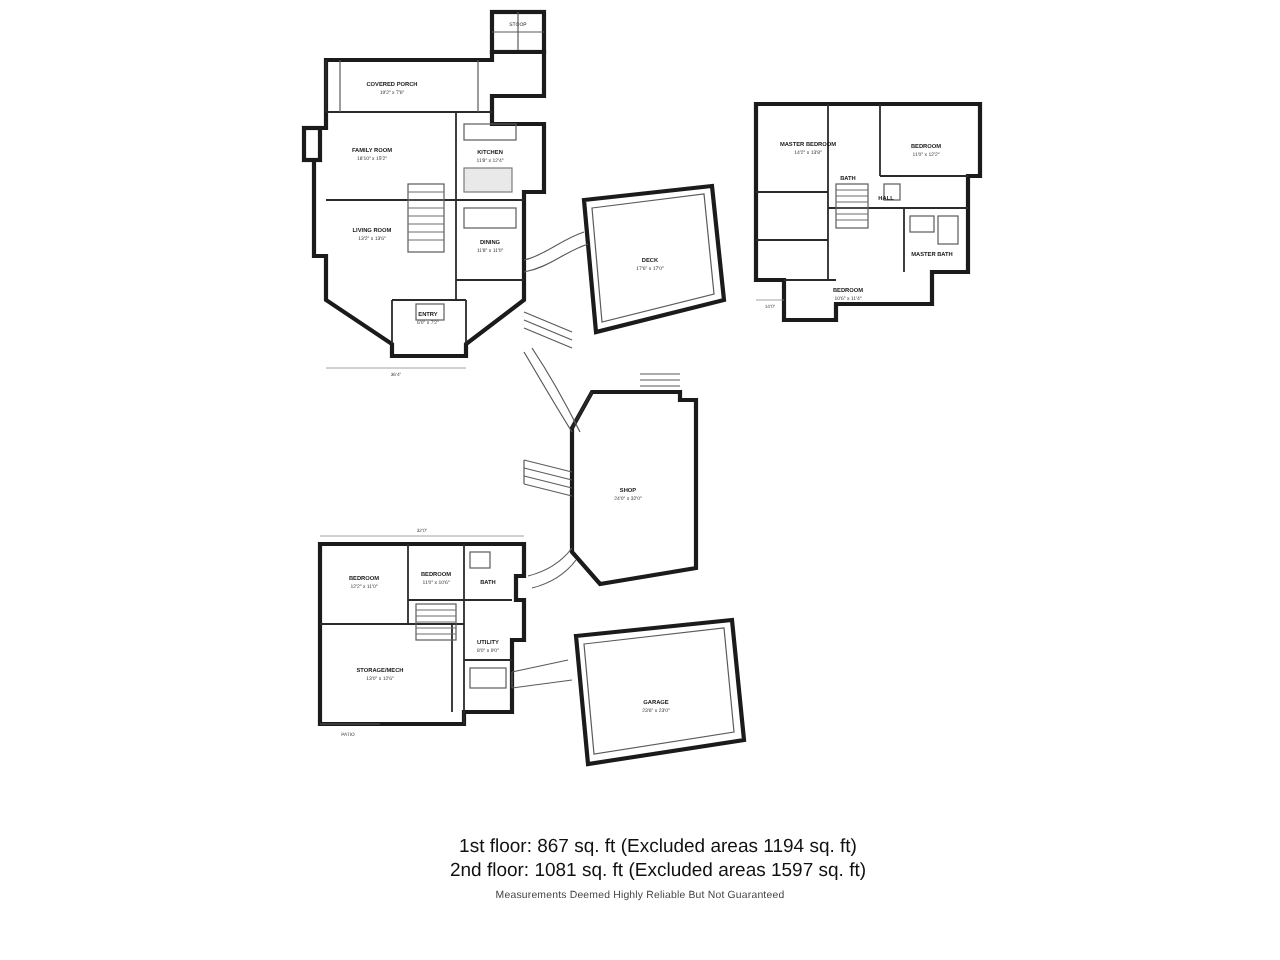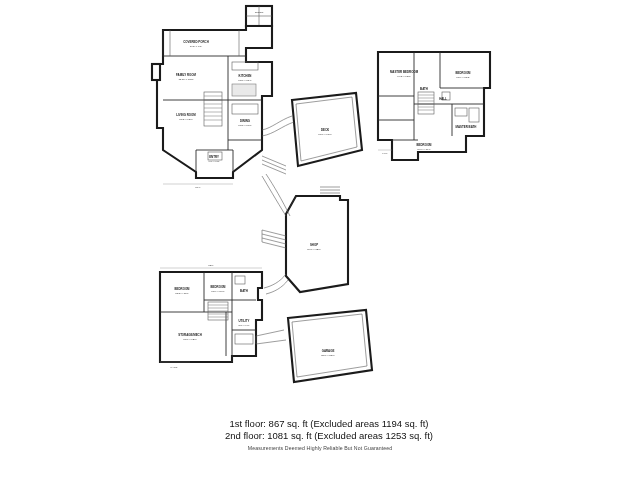--- a/index.html
+++ b/index.html
@@ -308,17 +308,17 @@
       <text class="roomdim" x="244" y="326">8'0" x 9'0"</text>
 
       <text class="roomlabel" x="328" y="352">GARAGE</text>
       <text class="roomdim" x="328" y="356">23'6" x 23'0"</text>
     </g>
 
   </svg>
 
   <div class="summary">
     <div class="line">1st floor: 867 sq. ft (Excluded areas 1194 sq. ft)</div>
-    <div class="line">2nd floor: 1081 sq. ft (Excluded areas 1253 sq. ft)</div>
+    <div class="line">2nd floor: 1081 sq. ft (Excluded areas 1597 sq. ft)</div>
     <div class="disclaimer">Measurements Deemed Highly Reliable But Not Guaranteed</div>
   </div>
 
 </div>
 
 </body></html>

